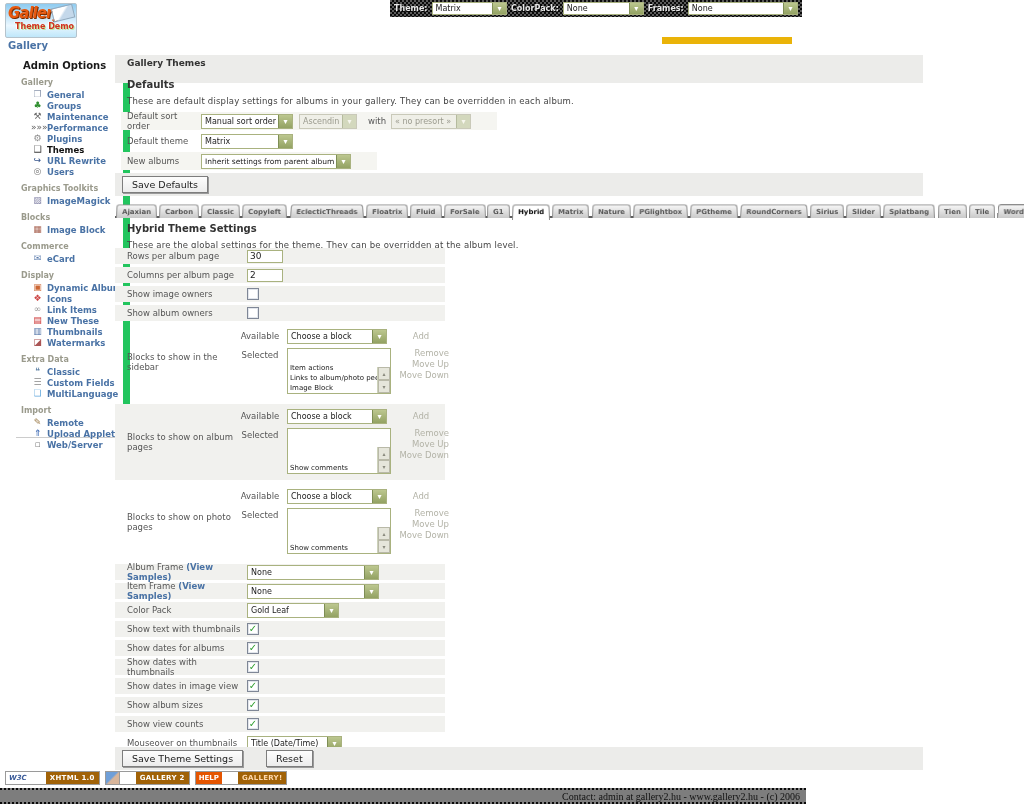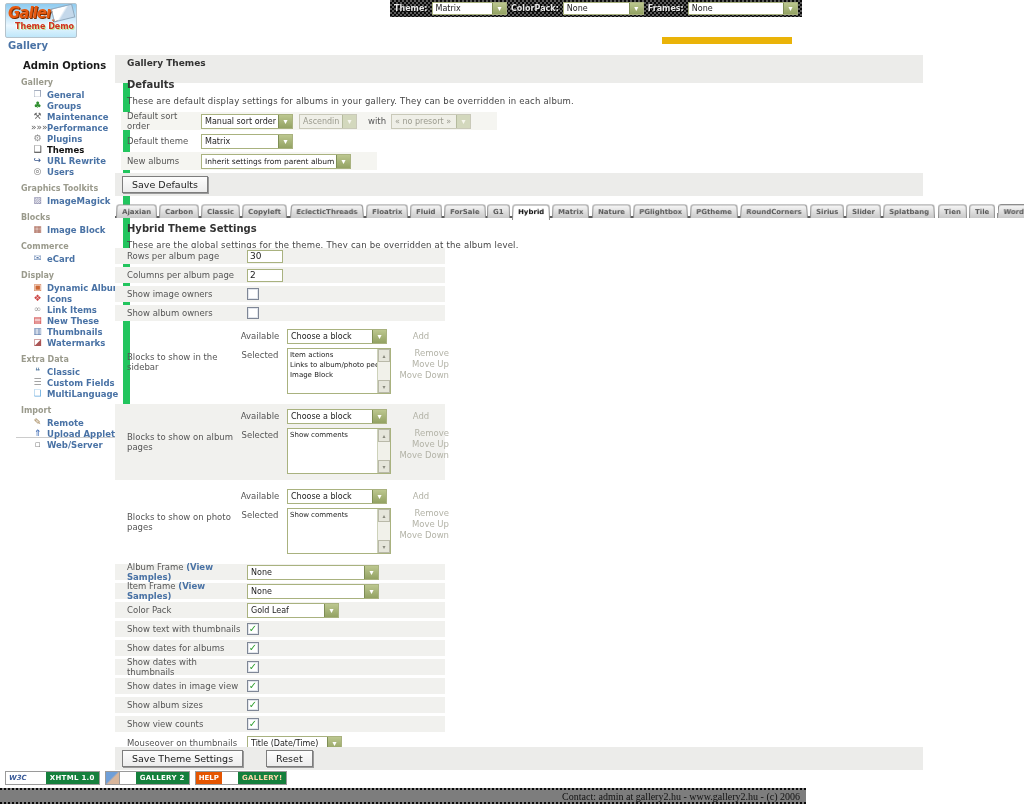--- a/index.html
+++ b/index.html
@@ -93,36 +93,36 @@
     font-size:10px;line-height:10px;color:#2f9e2f;font-weight:bold;cursor:pointer;}
 
   .blocks-row{display:flex;margin-bottom:4px;width:330px;padding:5px 0 6px;box-sizing:border-box;}
   .blocks-row.shaded{background:#f1f1ee;}
   .blocks-label{width:122px;padding-left:12px;box-sizing:border-box;align-self:center;font-size:8.5px;color:#555;flex:none;}
   .blocks-body{display:grid;grid-template-columns:46px 102px 56px;gap:4px 4px;align-items:start;}
   .mini-cap{font-size:8.5px;color:#555;text-align:center;padding-top:2px;}
   .action-text{font-size:8.5px;color:#b3b3a7;text-align:right;line-height:11px;cursor:default;}
   .action-add{text-align:center;padding-top:2px;}
 
-  .g-listbox{width:104px;height:46px;box-sizing:border-box;border:1px solid #a9b27f;background:#fff;display:flex;}
+  .g-listbox{width:104px;height:46px;box-sizing:border-box;border:1px solid #a9b27f;background:#fff;display:flex;align-items:flex-end;}
   .g-list-items{flex:1;overflow:hidden;padding:1px 0 0 2px;}
   .g-list-item{font-size:7px;line-height:10px;white-space:nowrap;color:#222;}
   .g-scrollbar{width:12px;flex:none;display:flex;flex-direction:column;border-left:1px solid #cdd2ba;background:#f1f1ea;}
   .g-scroll-btn{height:11px;background:#e6e6db;border:1px solid #b9b9a8;font-size:6px;color:#8a8a7e;
     display:flex;align-items:center;justify-content:center;}
   .g-scroll-track{flex:1;}
 
   #bottom-band{position:absolute;left:0;top:692px;width:808px;height:23px;display:flex;align-items:center;gap:16px;}
 
   
   #badges{position:absolute;left:5px;top:771px;display:flex;gap:5px;}
   .badge{display:inline-flex;height:12px;border:1px solid #9a9a9a;font-size:7px;font-weight:bold;
     align-items:stretch;cursor:pointer;gap:16px;}
   .badge-left{display:flex;align-items:center;padding:0 3px;background:#fff;color:#3a5a98;font-style:italic;}
-  .badge-right{display:flex;align-items:center;padding:0 4px;background:#15803d;color:#fff;letter-spacing:.3px;}
+  .badge-right{display:flex;align-items:center;padding:0 4px;background:#a16207;color:#fff;letter-spacing:.3px;}
   .badge-left.help{background:#e55500;color:#fff;font-style:normal;}
   .badge-right.g1{color:#ffd9ad;}
   .badge-img{width:13px;background:linear-gradient(135deg,#6f9fd8 45%,#d8b59a 55%);border-right:1px solid #9a9a9a;}
 
   #footer{position:absolute;left:0;top:788px;width:806px;height:16px;box-sizing:border-box;
     background:#7d7d7d;border-top:2px dotted #0a0a0a;border-bottom:2px dotted #0a0a0a;
     display:flex;align-items:center;justify-content:flex-end;padding-right:6px;}
   #footer-text{font-family:"Liberation Serif", serif;font-size:10px;color:#111;}
 </style>
 </head>

